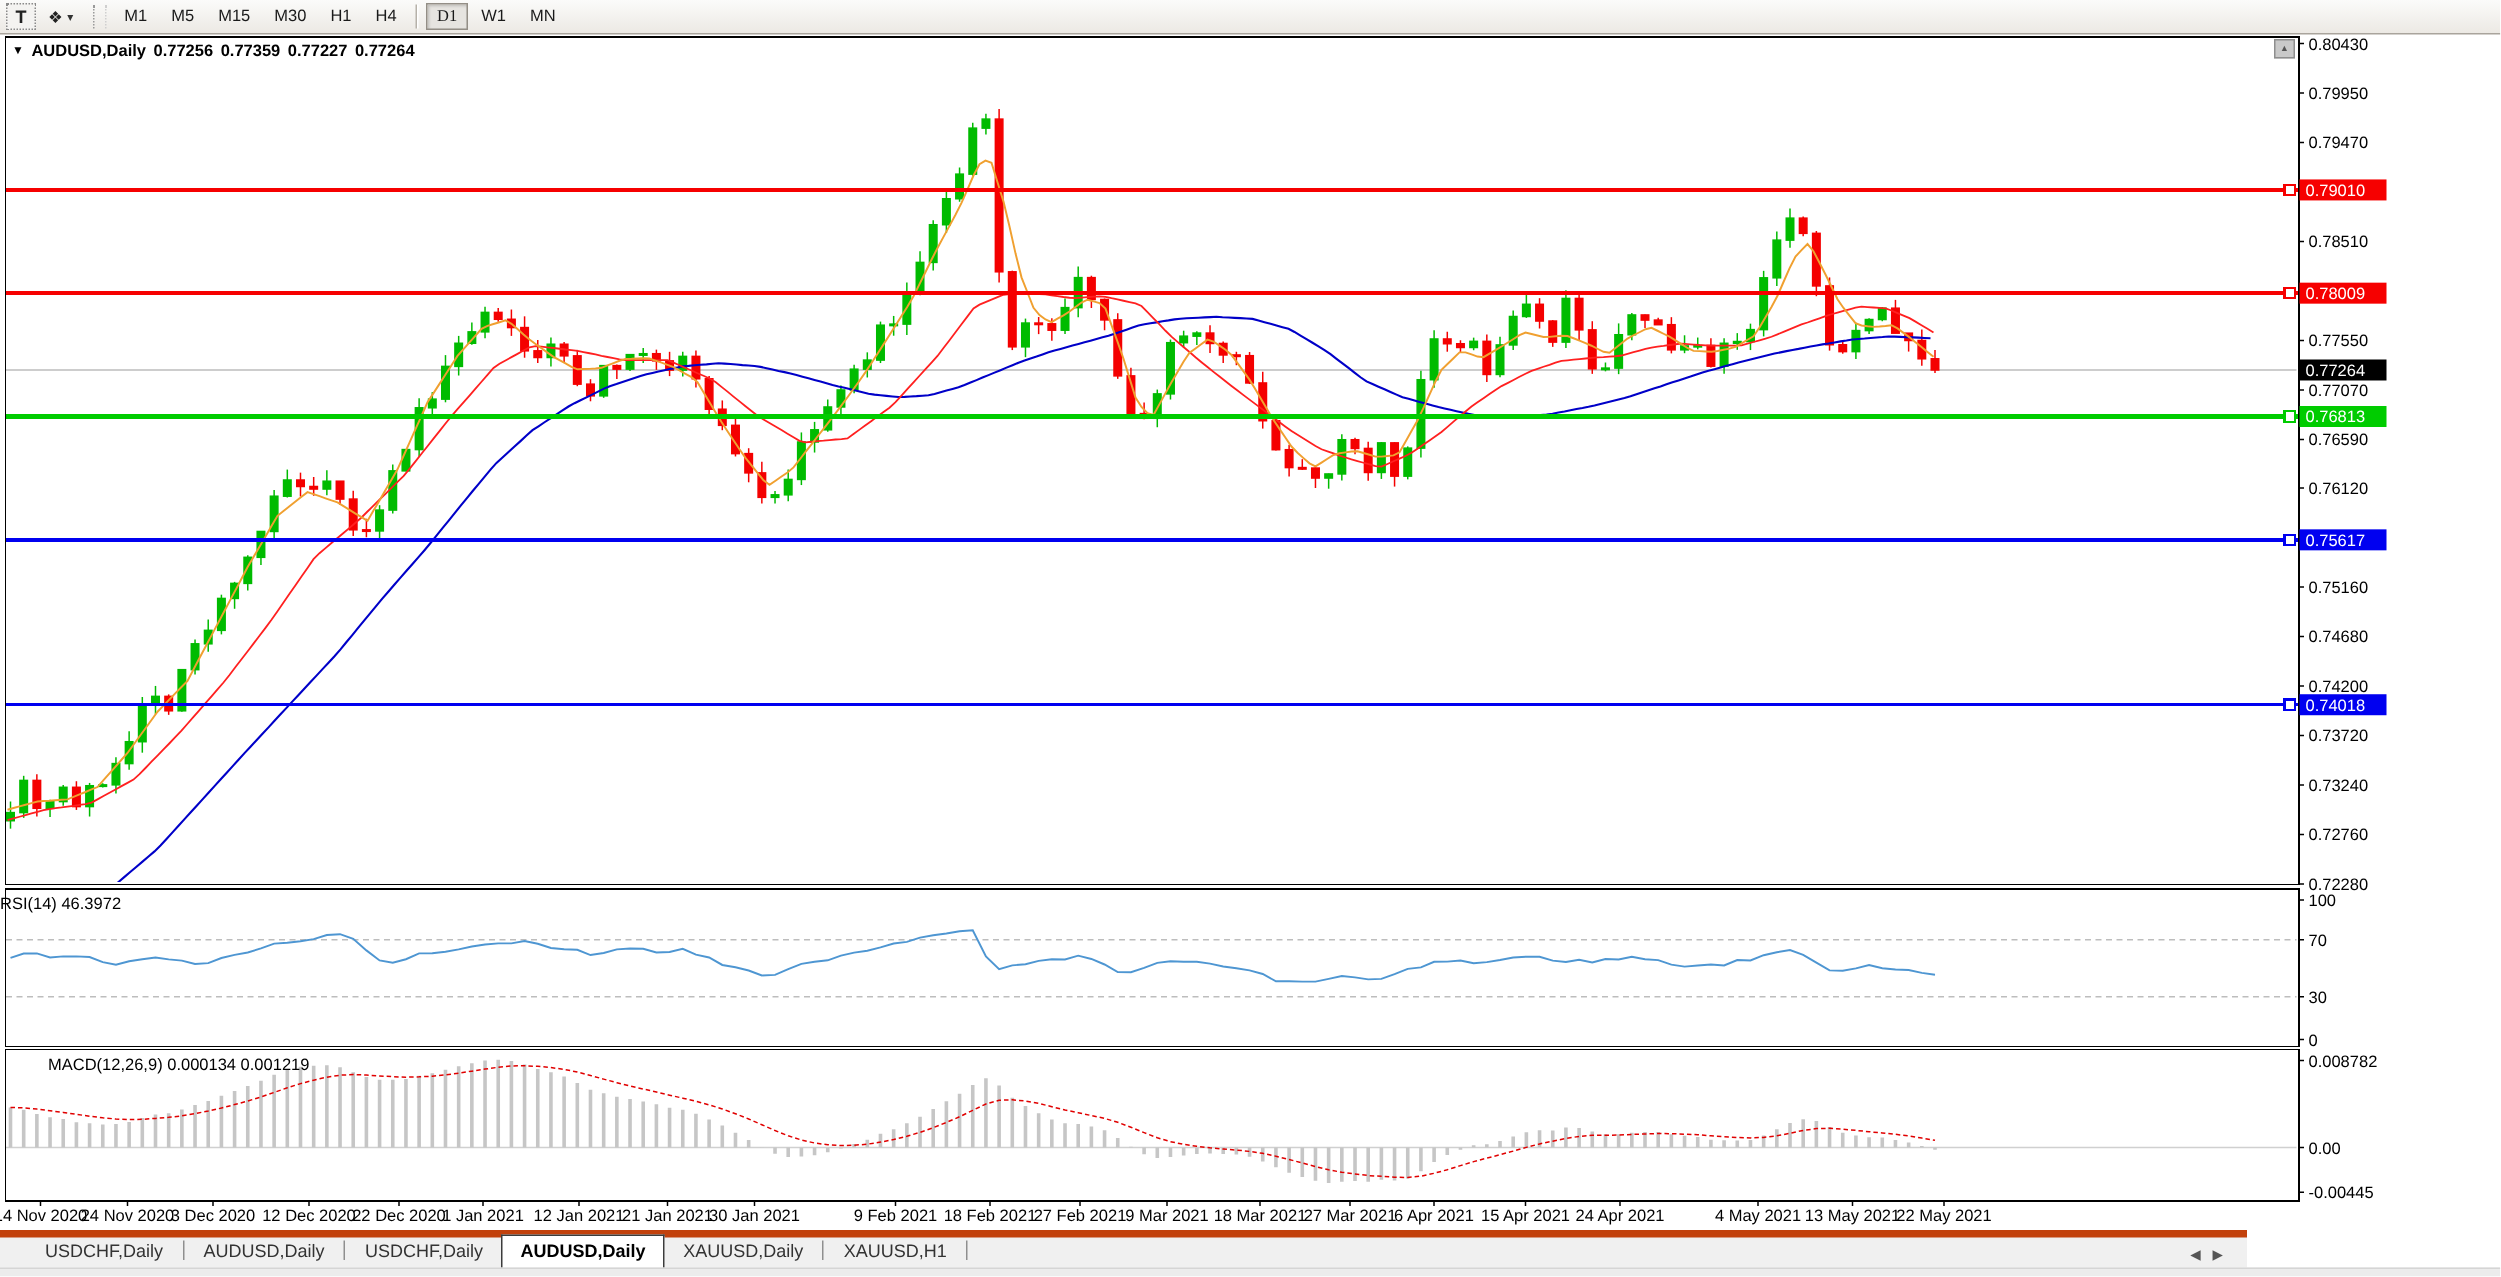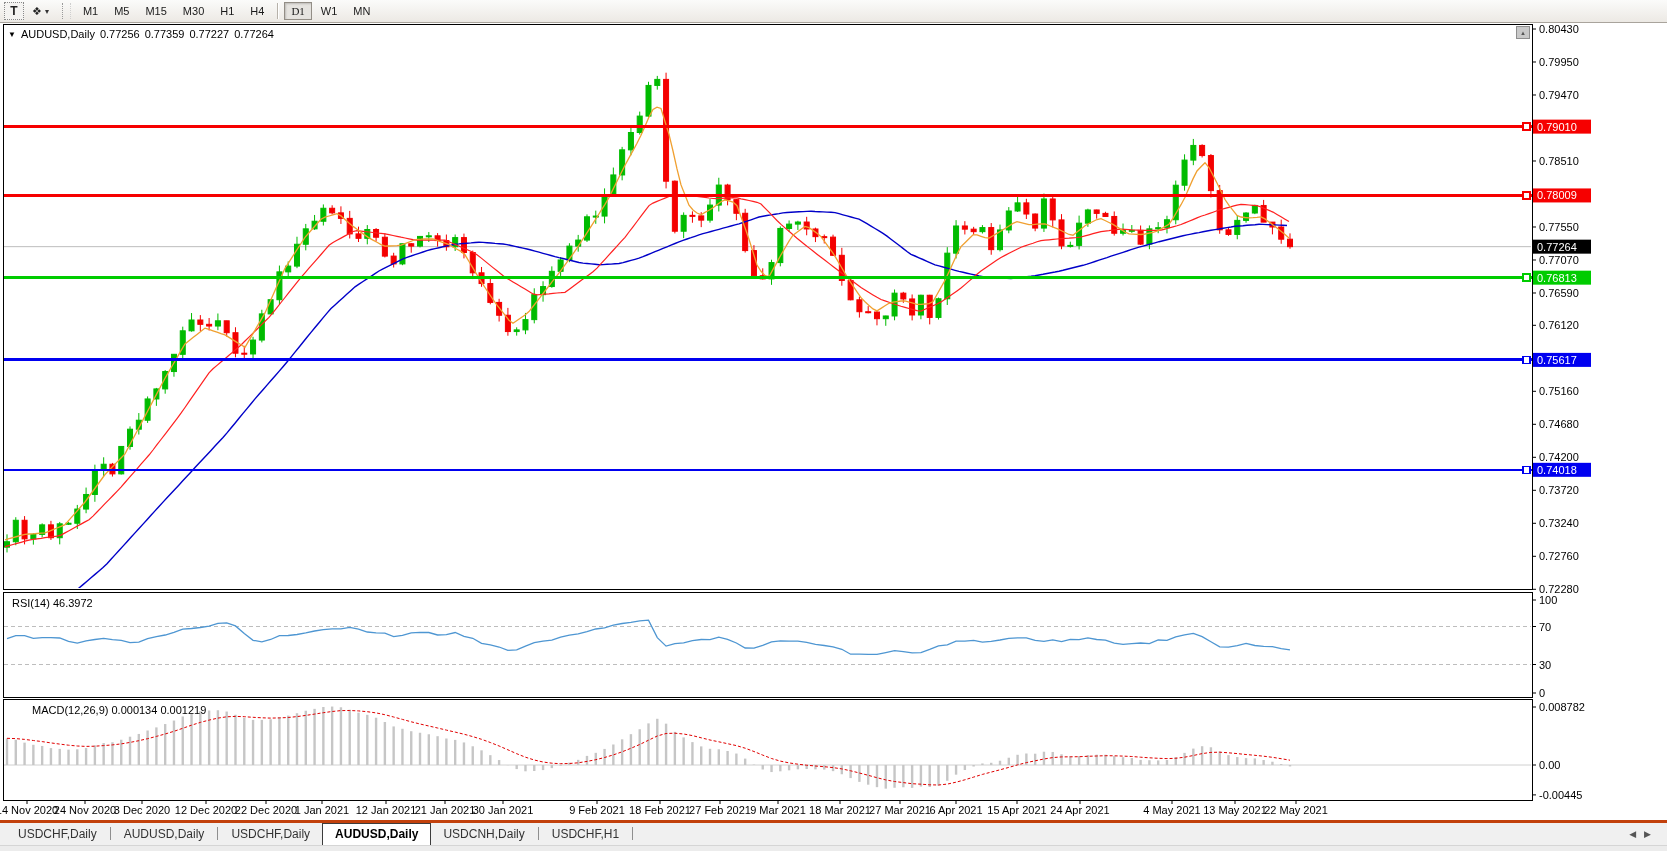--- a/index.html
+++ b/index.html
@@ -13,30 +13,30 @@
   .tbtn{display:inline-flex;align-items:center;justify-content:center;height:18px;min-width:20px;
         border:1px solid transparent;background:transparent;font-size:11px;color:#222;
         font-family:"Liberation Sans",sans-serif;padding:0 5px;margin:0 1px;cursor:default;}
   .tbtn.ttool{border:1px dotted #8a8a8a;background:#f4f3f1;font-weight:bold;font-size:12px;}
   .tbtn .caret{font-size:8px;margin-left:3px;color:#333;}
   .tbtn.tf{padding:0 6px;color:#1a1a1a;}
   .tbtn.tf.active{background:#e6e4e0;border:1px solid #938e86;box-shadow:inset 1px 1px 2px rgba(0,0,0,.18);font-family:Liberation Serif, serif;}
   .grip{width:7px;height:16px;margin:0 4px 0 6px;border-left:1px dotted #9a9a9a;border-right:1px dotted #cfcfcf;}
   .vsep{width:1px;height:16px;background:#b6b1a9;margin:0 5px;box-shadow:1px 0 0 #fff;}
   
-  .chart-header{position:absolute;left:8px;top:28px;z-index:4;font-size:11px;font-weight:normal;color:#000;}
+  .chart-header{position:absolute;left:8px;top:28px;z-index:4;font-size:11px;font-weight:bold;color:#000;}
   .chart-header .tri{font-size:8px;margin-right:5px;position:relative;top:-1px;}
   .chart-header span.v{margin-left:5px;}
   .ind-label{position:absolute;z-index:4;font-size:11px;color:#000;}
   .corner-btn{position:absolute;left:1516px;top:26px;width:14px;height:13px;z-index:4;
               background:#c9c9c9;border:1px solid #8e8e8e;box-sizing:border-box;font-size:7px;
               color:#555;text-align:center;line-height:11px;}
   
-  .tabbar{position:absolute;left:0;top:820px;width:1667px;height:25px;z-index:5;background:#f0f0f0;
-          border-top:3px solid #c2410c;display:flex;align-items:flex-end;padding-left:6px;box-sizing:border-box;}
+  .tabbar{position:absolute;left:0;top:820px;width:1498px;height:25px;z-index:5;background:#f0f0f0;
+          border-top:5px solid #c2410c;display:flex;align-items:flex-end;padding-left:18px;box-sizing:border-box;}
   .tab{font-size:12px;color:#333;padding:3px 12px 4px 12px;cursor:default;}
   .tab.active{background:#fff;border:1px solid #3c3c3c;border-bottom:1px solid #fff;font-weight:bold;color:#000;
               position:relative;top:1px;}
   .tsep{width:1px;height:13px;background:#8f8f8f;margin:0 1px 5px 1px;}
   .tab-arrows{position:absolute;right:8px;top:6px;font-size:9px;color:#555;letter-spacing:8px;}
   .statusbar{position:absolute;left:0;top:845px;width:1667px;height:6px;background:#ececec;
              border-top:1px solid #d5d5d5;z-index:5;}
 </style>
 </head>
 <body>
@@ -658,33 +658,33 @@
     <button class="tbtn tf">W1</button>
     <button class="tbtn tf">MN</button>
   </div>
 
   <div class="chart-header">
     <span class="tri">▼</span><span>AUDUSD,Daily</span><span class="v">0.77256</span><span class="v">0.77359</span><span class="v">0.77227</span><span class="v">0.77264</span>
   </div>
 
   <div class="corner-btn">▴</div>
 
-  <div class="ind-label" style="left:12px;top:597px;">RSI(14) 46.3972</div>
+  <div class="ind-label" style="left:0;top:597px;">RSI(14) 46.3972</div>
   <div class="ind-label" style="left:8px;top:704px;padding-left:24px;">MACD(12,26,9) 0.000134 0.001219</div>
 
   <div class="tabbar">
     <div class="tab">USDCHF,Daily</div>
     <span class="tsep"></span>
     <div class="tab">AUDUSD,Daily</div>
     <span class="tsep"></span>
     <div class="tab">USDCHF,Daily</div>
     <div class="tab active">AUDUSD,Daily</div>
-    <div class="tab">USDCNH,Daily</div>
+    <div class="tab">XAUUSD,Daily</div>
     <span class="tsep"></span>
-    <div class="tab">USDCHF,H1</div>
+    <div class="tab">XAUUSD,H1</div>
     <span class="tsep"></span>
     <div class="tab-arrows">
       <span>◀</span><span>▶</span>
     </div>
   </div>
 
   <div class="statusbar"></div>
 </div>
 
 </body></html>

